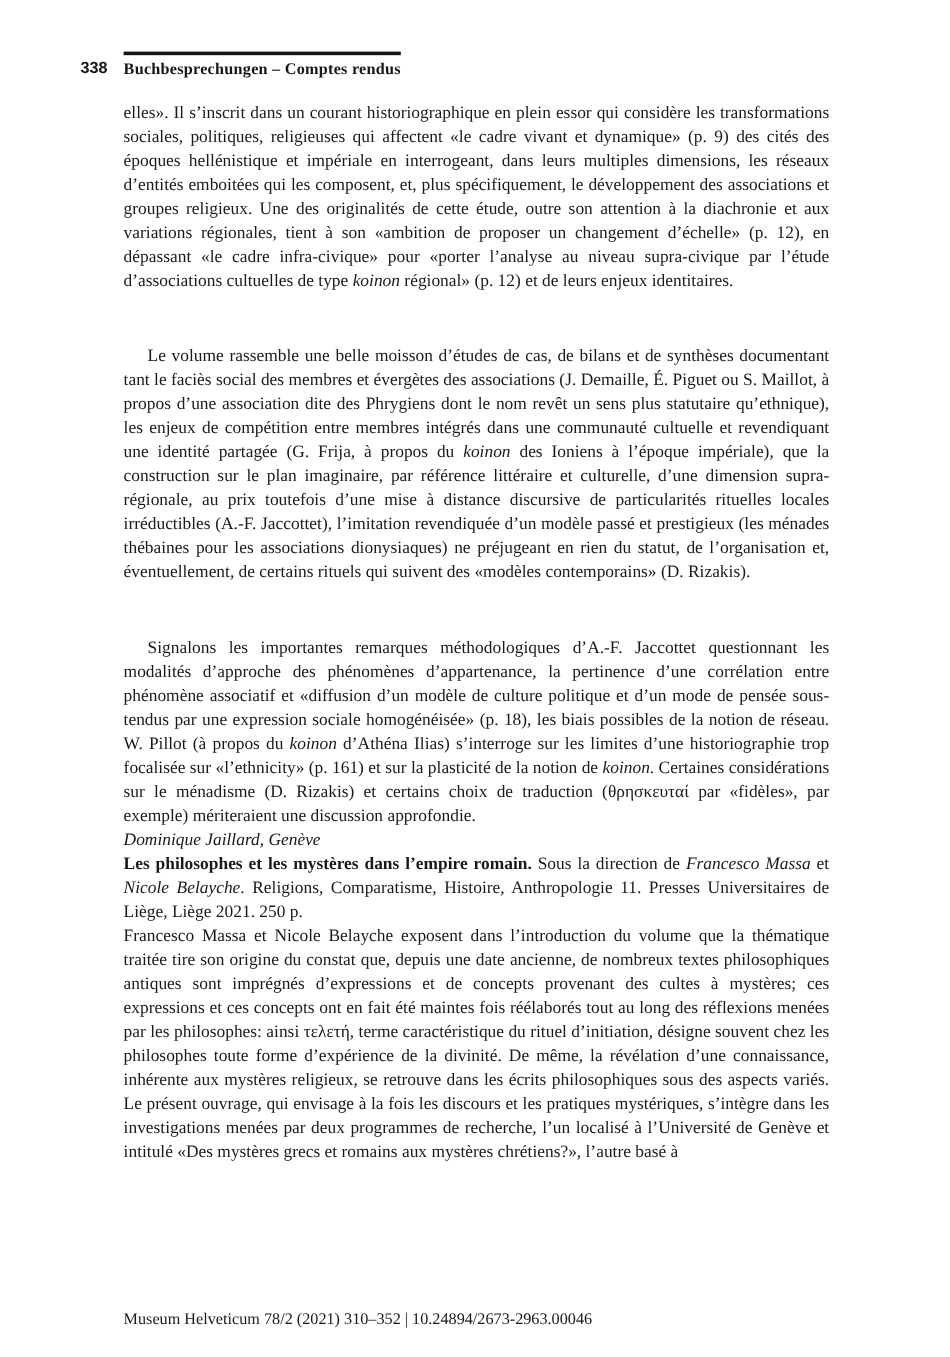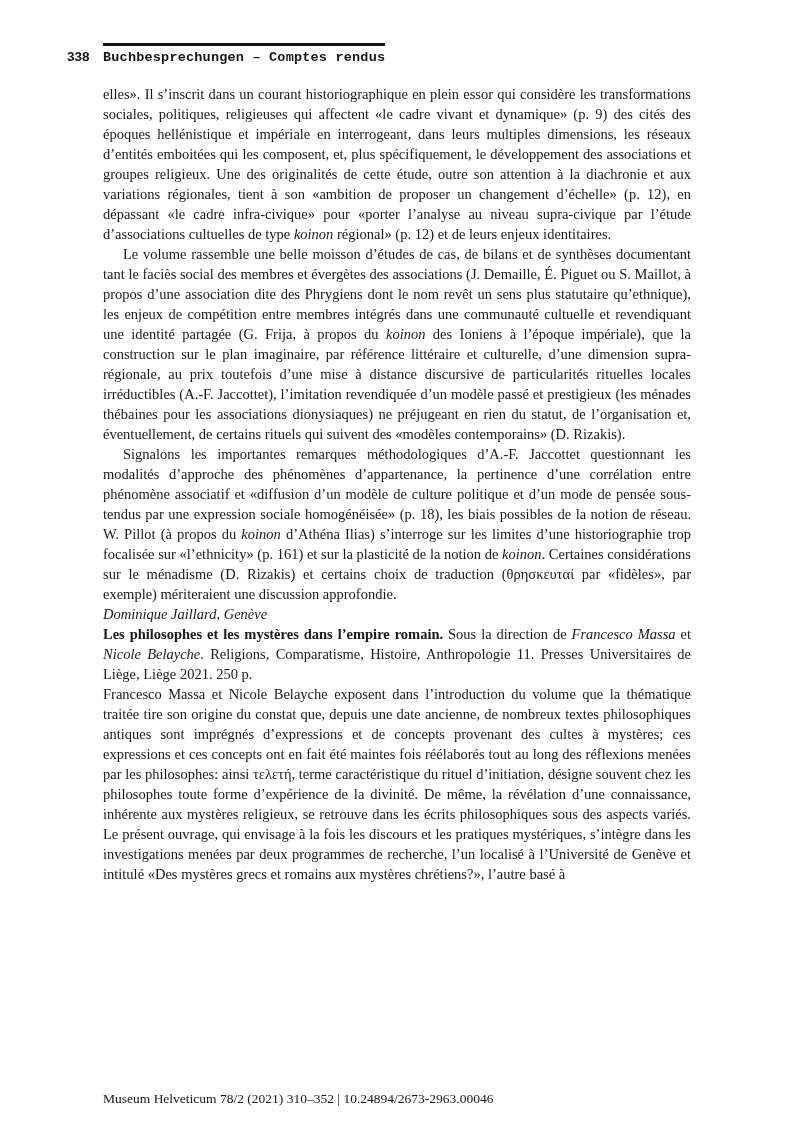--- a/index.html
+++ b/index.html
@@ -20,34 +20,34 @@
     font-weight: bold; font-size: 13.5px; color: #161616;
   }
   .header-block {
     position: absolute; left: 103px; top: 43px;
     display: inline-block;
   }
   .header-rule {
     height: 2.6px; background: #161616; margin-bottom: 4px;
   }
   .header-title {
-    font-family: Liberation Mono, monospace;
+    font-family: Liberation Serif, serif;
     font-weight: bold; font-size: 13.5px; letter-spacing: 0.2px;
     color: #161616; white-space: nowrap; display: block;
   }
 
   
   .text-column {
     position: absolute; left: 103px; top: 84px; width: 588px;
     font-size: 14.5px; line-height: 20px;
     text-align: justify;
     hyphens: auto; -webkit-hyphens: auto;
   }
   .text-column p { margin: 0; }
-  p.indent { text-indent: 20px; }
+  p.indent { text-indent: 20px; margin-top: 43px; }
   .attribution {
     text-align: left; font-style: italic;
   }
   .review-heading { margin-top: 25px; }
   .b { font-weight: bold; margin-top: 36px; }
   .i { font-style: italic; }
 
   
   .page-footer {
     position: absolute; left: 103px; top: 1058px;

